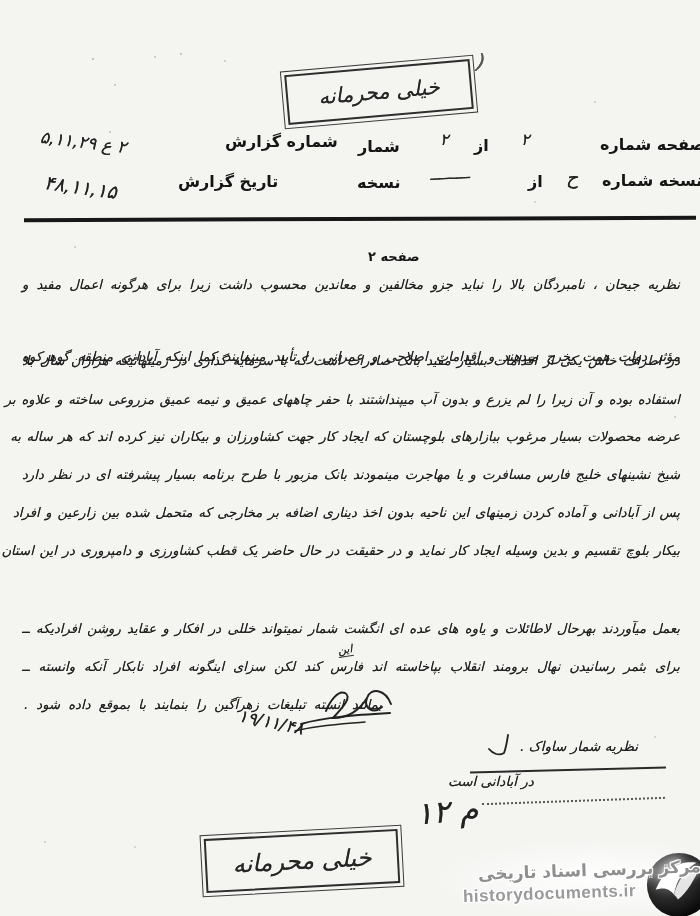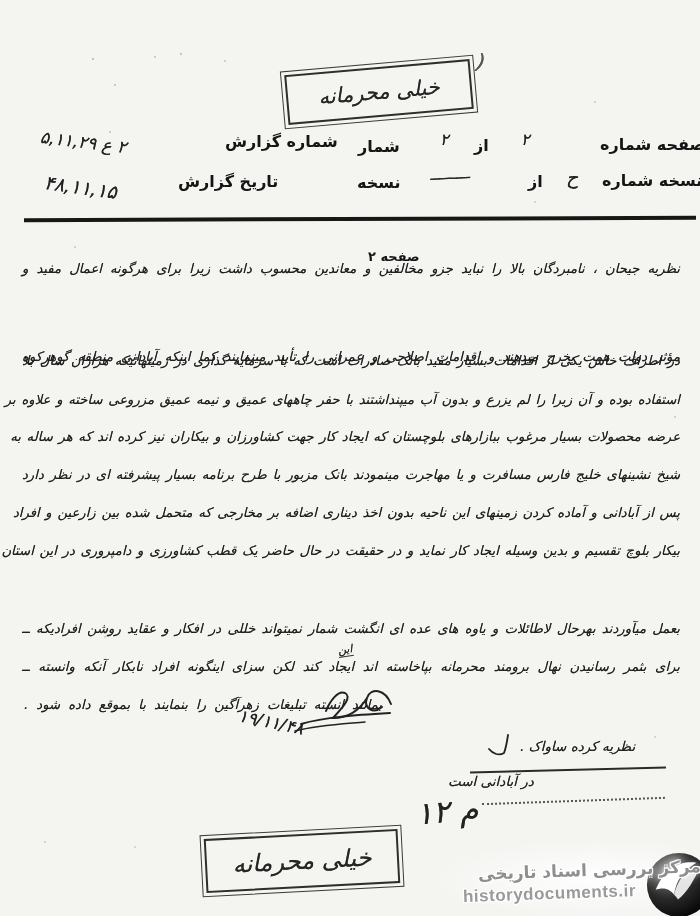--- a/index.html
+++ b/index.html
@@ -72,49 +72,49 @@
 
   <div class="abs printed" style="left:225px;top:132px;">شماره گزارش</div>
   <div class="abs hand" style="left:40px;top:132px;font-size:17px;transform:rotate(7deg);">۲ ع ۵,۱۱,۲۹</div>
   <div class="abs printed" style="left:178px;top:172px;">تاریخ گزارش</div>
   <div class="abs hand" style="left:44px;top:176px;font-size:19px;transform:rotate(8deg);">۴۸,۱۱,۱۵</div>
 
   <div class="abs rule" style="left:24px;top:217px;width:672px;height:3.5px;transform:rotate(-0.2deg);"></div>
 
   <div class="abs printed" style="left:368px;top:249px;font-size:13px;">صفحه ۲</div>
 
-  <div class="abs bodyline" style="top:259px;">نظریه جیحان ، نامبردگان بالا را نباید جزو مخالفین و معاندین محسوب داشت زیرا برای هرگونه اعمال مفید و</div>
+  <div class="abs bodyline" style="top:275px;">نظریه جیحان ، نامبردگان بالا را نباید جزو مخالفین و معاندین محسوب داشت زیرا برای هرگونه اعمال مفید و</div>
   <div class="abs bodyline" style="top:300px;margin-top:47px;">مؤثر دولت همت بخرج میدهند و اقدامات اصلاحی و عمرانی را تأیید مینمایند کما اینکه آبادانی منطقه گوهرکوه</div>
   <div class="abs bodyline" style="top:351px;">در اطراف خاش یکی از اقدامات بسیار مفید بانک صادرات است که با سرمایه گذاری در زمینهائیکه هزاران سال بلا</div>
   <div class="abs bodyline" style="top:390px;">استفاده بوده و آن زیرا را لم یزرع و بدون آب میپنداشتند با حفر چاههای عمیق و نیمه عمیق مزروعی ساخته و علاوه بر</div>
   <div class="abs bodyline" style="top:427px;">عرضه محصولات بسیار مرغوب ببازارهای بلوچستان که ایجاد کار جهت کشاورزان و بیکاران نیز کرده اند که هر ساله به</div>
   <div class="abs bodyline" style="top:465px;">شیخ نشینهای خلیج فارس مسافرت و یا مهاجرت مینمودند بانک مزبور با طرح برنامه بسیار پیشرفته ای در نظر دارد</div>
   <div class="abs bodyline" style="top:503px;">پس از آبادانی و آماده کردن زمینهای این ناحیه بدون اخذ دیناری اضافه بر مخارجی که متحمل شده بین زارعین و افراد</div>
   <div class="abs bodyline" style="top:541px;">بیکار بلوچ تقسیم و بدین وسیله ایجاد کار نماید و در حقیقت در حال حاضر یک قطب کشاورزی و دامپروری در این استان بوجود</div>
   <div class="abs bodyline" style="top:619px;">بعمل میآوردند بهرحال لاطائلات و یاوه های عده ای انگشت شمار نمیتواند خللی در افکار و عقاید روشن افرادیکه ــ</div>
-  <div class="abs bodyline" style="top:657px;">برای بثمر رسانیدن نهال برومند محرمانه بپاخاسته اند ایجاد کند لکن سزای اینگونه افراد نابکار آنکه وانسته ــ</div>
+  <div class="abs bodyline" style="top:657px;">برای بثمر رسانیدن نهال برومند انقلاب بپاخاسته اند فارس کند لکن سزای اینگونه افراد نابکار آنکه وانسته ــ</div>
   <div class="abs bodyline" style="top:695px;left:24px;width:358px;">بمانند انسته تبلیغات زهرآگین را بنمایند با بموقع داده شود .</div>
 
   <div class="abs hand" style="left:338px;top:643px;font-size:11px;border-bottom:1px solid #333;transform:rotate(-8deg);">این</div>
 
   <div class="abs" style="left:293px;top:684px;width:105px;height:52px;">
     <svg width="105" height="52" viewBox="0 0 105 52">
       <path d="M98 20 C92 5 78 3 74 14 C70 25 81 30 89 23 M74 14 C66 27 54 34 40 34 C51 22 59 13 52 9 C45 6 37 17 33 27" stroke="#222" fill="none" stroke-width="2" stroke-linecap="round"></path>
       <path d="M8 40 C32 33 62 31 97 29" stroke="#222" fill="none" stroke-width="2" stroke-linecap="round"></path>
       <path d="M2 47 C26 41 50 40 72 38" stroke="#222" fill="none" stroke-width="1.5" stroke-linecap="round"></path>
     </svg>
   </div>
   <div class="abs hand" style="left:238px;top:712px;font-size:17px;transform:rotate(12deg);">۱۹/۱۱/۴۸</div>
 
   <div class="abs" style="left:486px;top:733px;width:28px;height:24px;">
     <svg width="28" height="24" viewBox="0 0 28 24">
       <path d="M22 2 C21 9 20 15 18 20 M18 20 C13 23 7 21 3 16" stroke="#222" fill="none" stroke-width="1.8" stroke-linecap="round"></path>
     </svg>
   </div>
-  <div class="abs hand" style="left:520px;top:738px;font-size:13.5px;">نظریه کرده ساواک .</div>
+  <div class="abs hand" style="left:520px;top:738px;font-size:13.5px;">نظریه شمار ساواک .</div>
 
   <div class="abs notes-line" style="left:470px;top:769px;width:196px;transform:rotate(-1.5deg);"></div>
   <div class="abs hand" style="left:448px;top:773px;font-size:13.5px;">در آبادانی است</div>
 
   <div class="abs hand" style="left:416px;top:793px;font-size:31px;transform:rotate(-5deg);">م ۱۲</div>
   <div class="abs dotline" style="left:482px;top:800px;width:183px;transform:rotate(-2deg);"></div>
 
   <div class="abs stamp" style="left:205px;top:834px;width:190px;height:50px;transform:rotate(-3deg);">
     <span style="font-size:24px;">خیلی محرمانه</span>
   </div>

